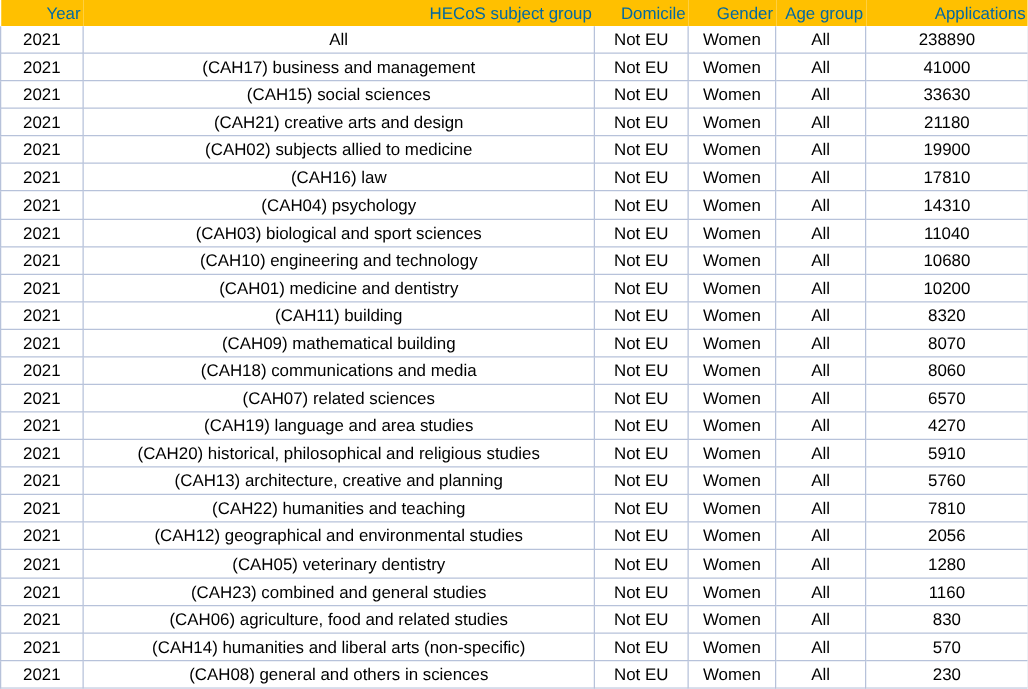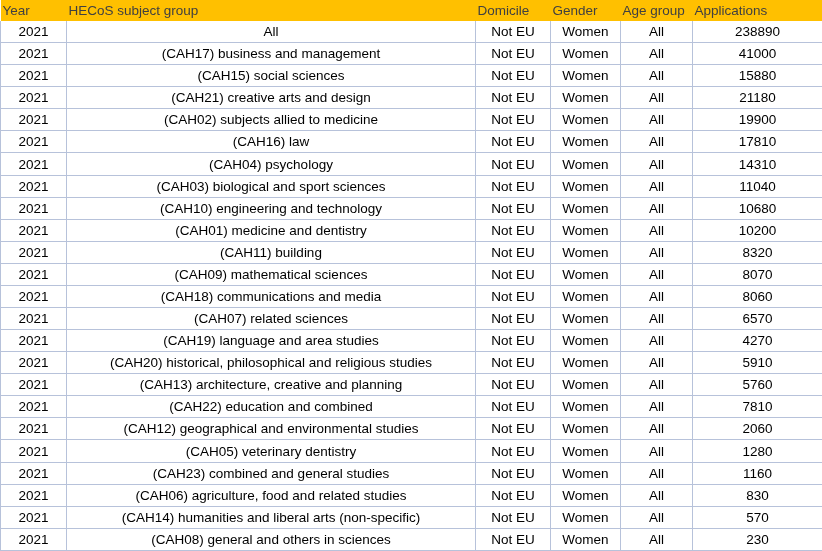--- a/index.html
+++ b/index.html
@@ -23,23 +23,23 @@
   }
   .col-year     { width: 66px;  }
   .col-subject  { width: 409px; }
   .col-domicile { width: 75px;  }
   .col-gender   { width: 70px;  }
   .col-age      { width: 72px;  }
   .col-apps     { width: 130px; }
 
   table.app-table th {
     background: #FFC000;
-    color: #404040;
+    color: #0369a1;
     font-weight: normal;
-    text-align: left;
+    text-align: right;
     height: 21px;
     padding: 0 2px;
     border: none;
     white-space: nowrap;
     overflow: hidden;
   }
   table.app-table td {
     background: #ffffff;
     border: 1px solid #B7C2DA;
     text-align: center;
@@ -92,21 +92,21 @@
           <td>Women</td>
           <td>All</td>
           <td>41000</td>
         </tr>
         <tr>
           <td>2021</td>
           <td>(CAH15) social sciences</td>
           <td>Not EU</td>
           <td>Women</td>
           <td>All</td>
-          <td>15880</td>
+          <td>33630</td>
         </tr>
         <tr>
           <td>2021</td>
           <td>(CAH21) creative arts and design</td>
           <td>Not EU</td>
           <td>Women</td>
           <td>All</td>
           <td>21180</td>
         </tr>
         <tr>
@@ -160,21 +160,21 @@
         <tr>
           <td>2021</td>
           <td>(CAH11) building</td>
           <td>Not EU</td>
           <td>Women</td>
           <td>All</td>
           <td>8320</td>
         </tr>
         <tr>
           <td>2021</td>
-          <td>(CAH09) mathematical sciences</td>
+          <td>(CAH09) mathematical building</td>
           <td>Not EU</td>
           <td>Women</td>
           <td>All</td>
           <td>8070</td>
         </tr>
         <tr>
           <td>2021</td>
           <td>(CAH18) communications and media</td>
           <td>Not EU</td>
           <td>Women</td>
@@ -208,33 +208,33 @@
         <tr>
           <td>2021</td>
           <td>(CAH13) architecture, creative and planning</td>
           <td>Not EU</td>
           <td>Women</td>
           <td>All</td>
           <td>5760</td>
         </tr>
         <tr>
           <td>2021</td>
-          <td>(CAH22) education and combined</td>
+          <td>(CAH22) humanities and teaching</td>
           <td>Not EU</td>
           <td>Women</td>
           <td>All</td>
           <td>7810</td>
         </tr>
         <tr>
           <td>2021</td>
           <td>(CAH12) geographical and environmental studies</td>
           <td>Not EU</td>
           <td>Women</td>
           <td>All</td>
-          <td>2060</td>
+          <td>2056</td>
         </tr>
         <tr>
           <td>2021</td>
           <td>(CAH05) veterinary dentistry</td>
           <td>Not EU</td>
           <td>Women</td>
           <td>All</td>
           <td>1280</td>
         </tr>
         <tr>

